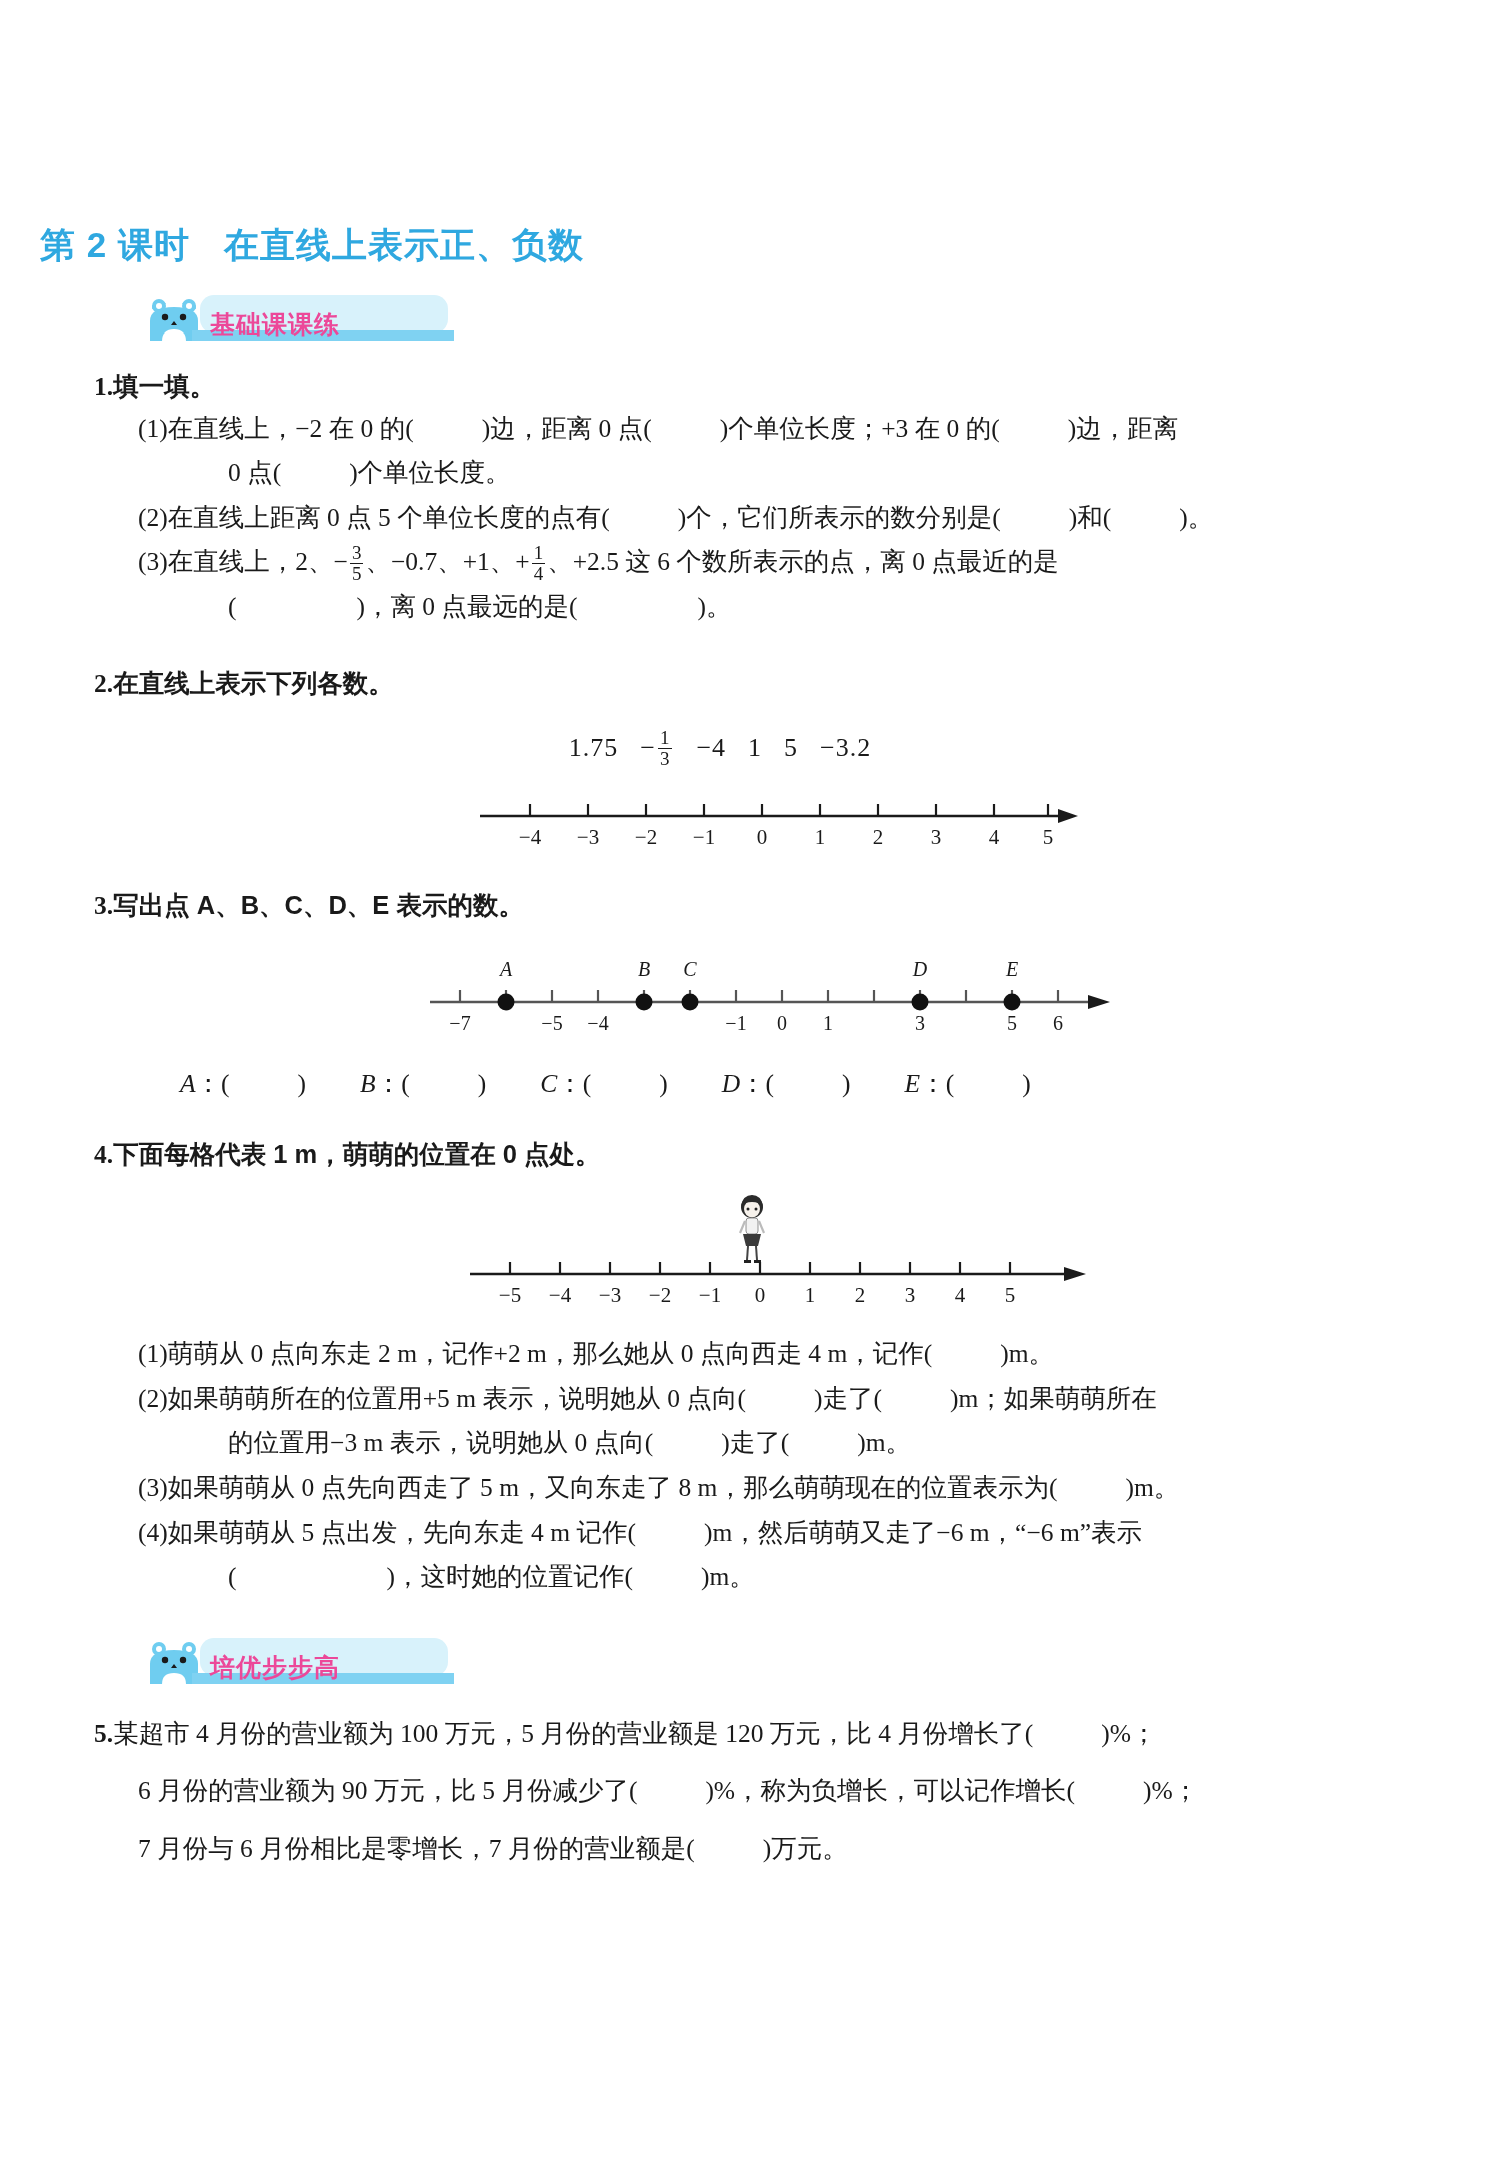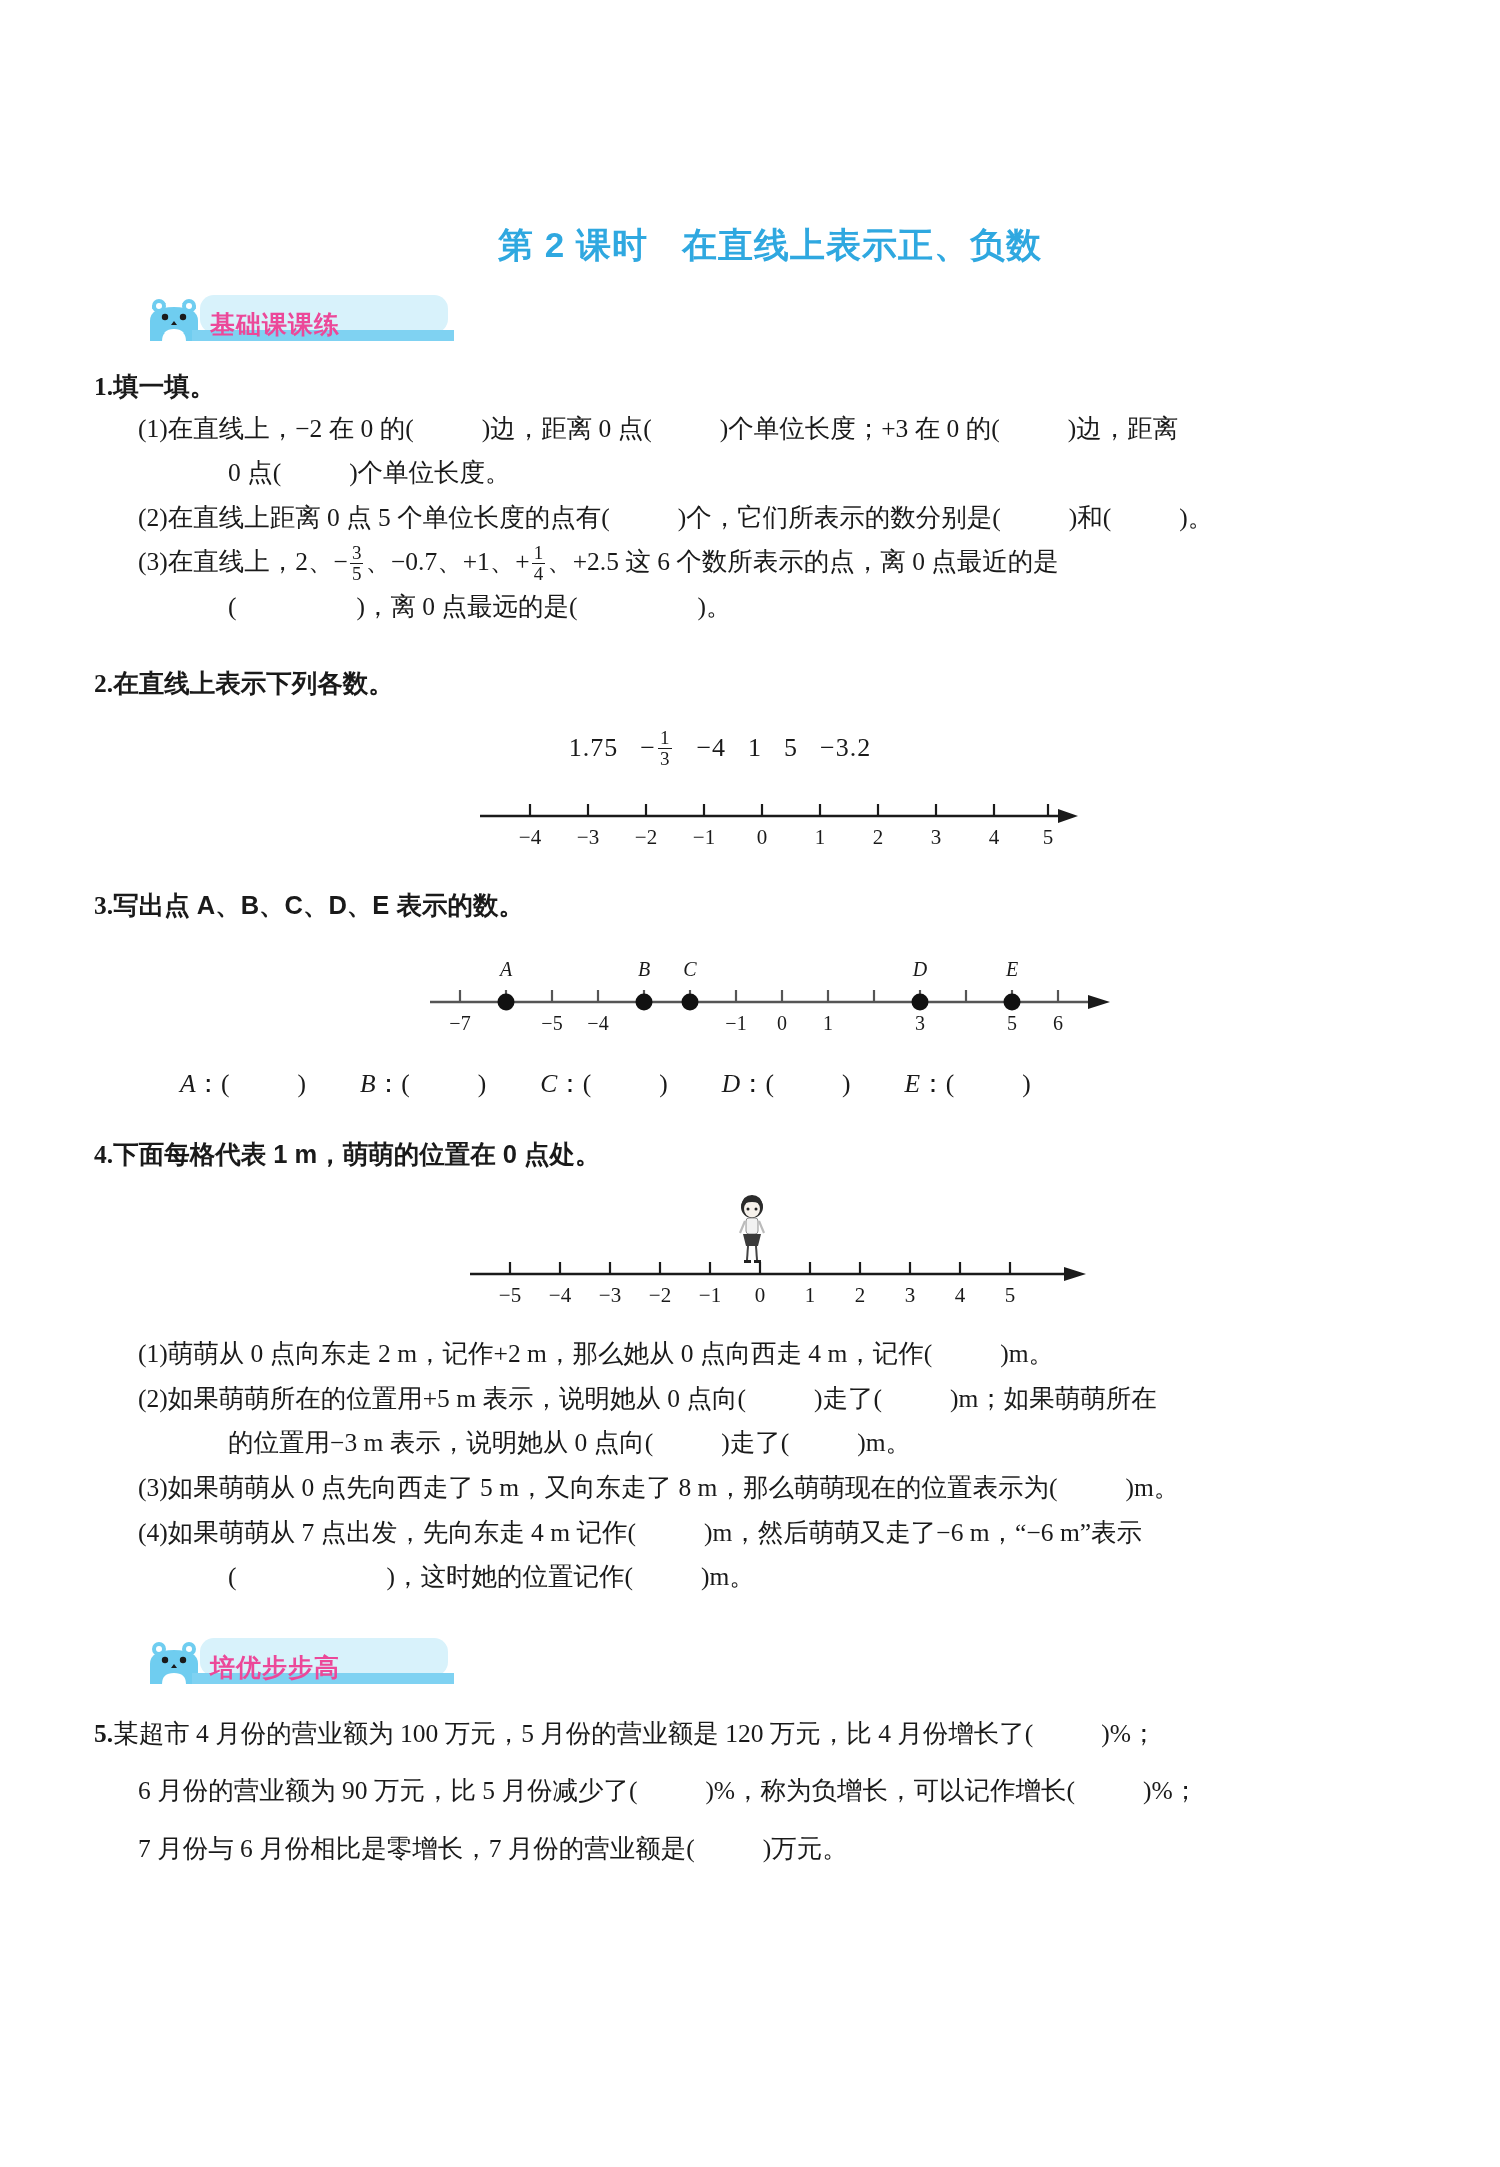--- a/index.html
+++ b/index.html
@@ -14,21 +14,21 @@
   }
   .page {
     position: relative;
     width: 1500px;
     min-height: 2167px;
     padding: 0;
   }
 
   
   .title {
-    text-align: center;
+    text-align: left;
     color: #2fa8e0;
     font-family: "Liberation Sans", "DejaVu Sans", sans-serif;
     font-weight: bold;
     font-size: 35px;
     letter-spacing: 1px;
     padding-top: 222px;
     padding-left: 40px;
   }
   .title .gap { display: inline-block; width: 34px; }
 
@@ -367,21 +367,21 @@
       <div class="indent2">
         <span>的位置用−3 m 表示，说明她从 0 点向(</span><span class="blank-m"></span><span>)走了(</span><span class="blank-m"></span><span>)m。</span>
       </div>
     </div>
 
     <div class="sub">
       <span>(3)</span><span>如果萌萌从 0 点先向西走了 5 m，又向东走了 8 m，那么萌萌现在的位置表示为(</span><span class="blank-m"></span><span>)m。</span>
     </div>
 
     <div class="sub">
-      <span>(4)</span><span>如果萌萌从 7 点出发，先向东走 4 m 记作(</span><span class="blank-m"></span><span>)m，然后萌萌又走了−6 m，“−6 m”表示</span>
+      <span>(4)</span><span>如果萌萌从 5 点出发，先向东走 4 m 记作(</span><span class="blank-m"></span><span>)m，然后萌萌又走了−6 m，“−6 m”表示</span>
       <div class="indent2">
         <span>(</span><span class="blank-l" style="width:150px;"></span><span>)，这时她的位置记作(</span><span class="blank-m"></span><span>)m。</span>
       </div>
     </div>
   </div>
 
   <div class="badge-row" style="margin-top:36px;">
     <div class="badge" style="width:300px;">
       <div class="badge-cloud"></div>
       <div class="badge-underline"></div>

